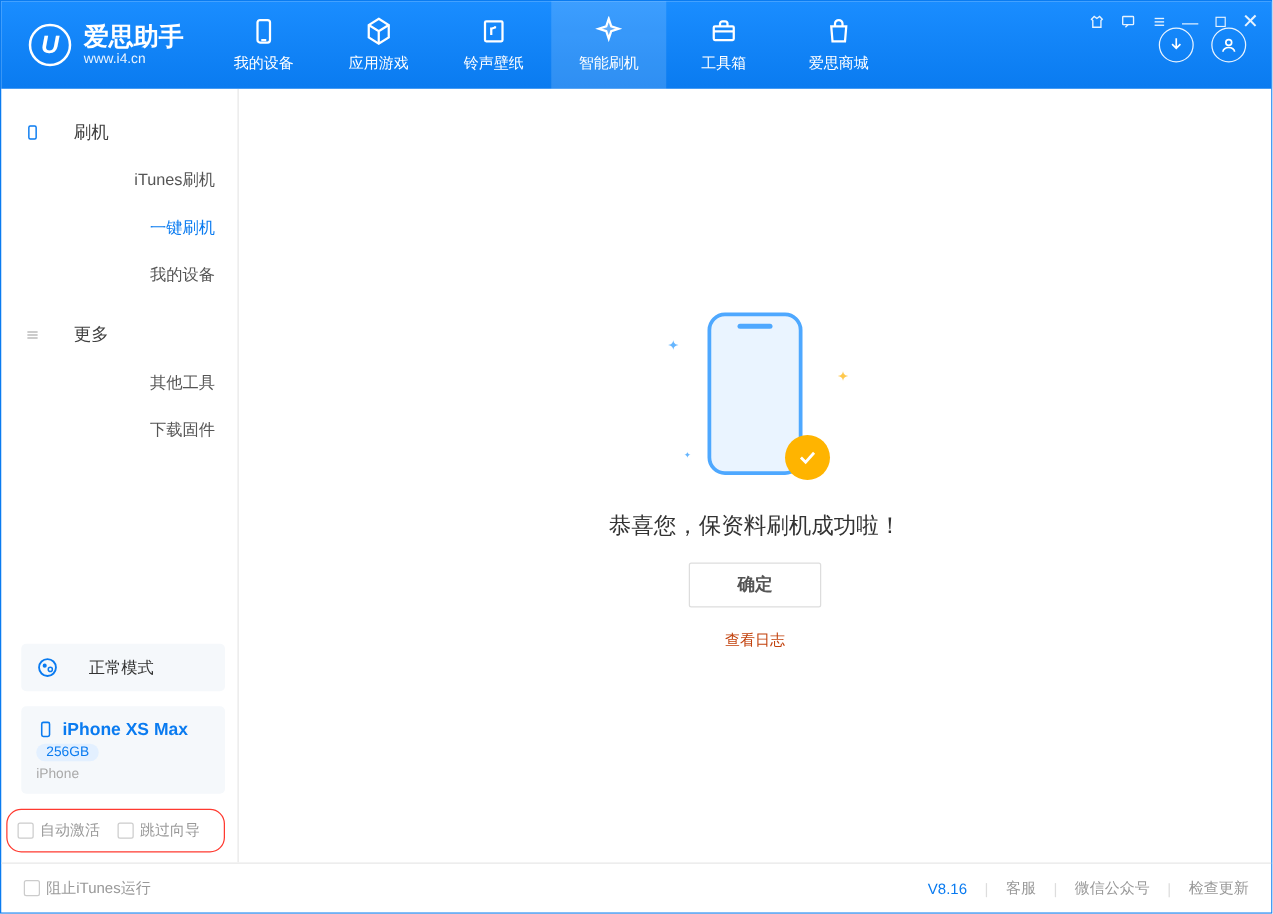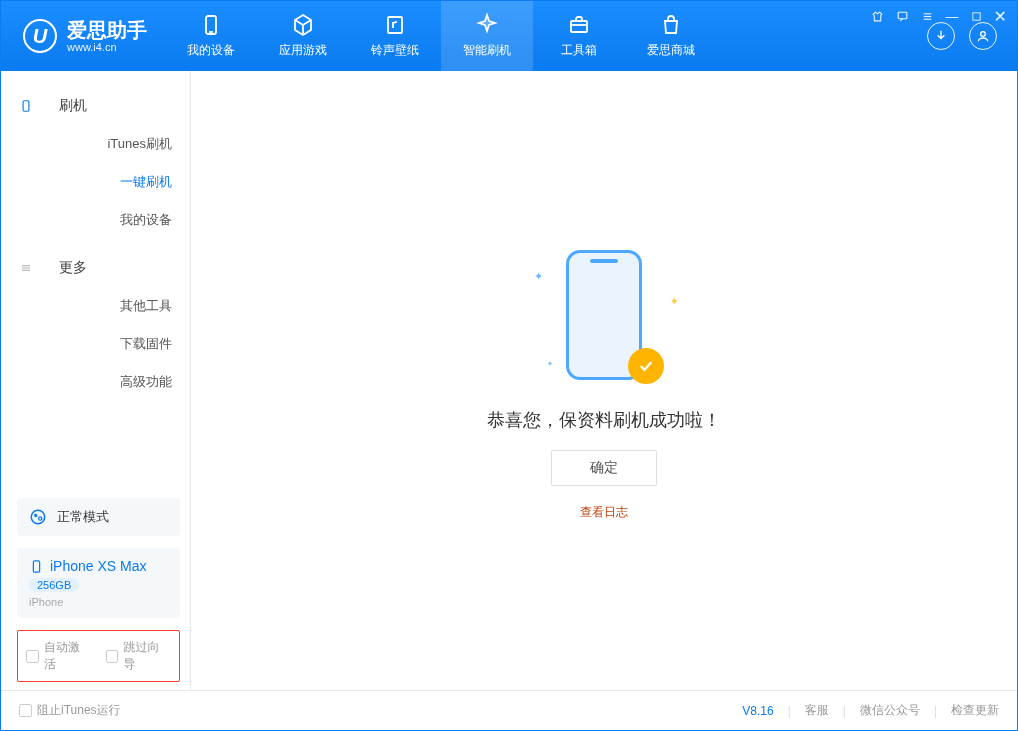--- a/index.html
+++ b/index.html
@@ -19,36 +19,36 @@
 .win-controls span, .win-controls svg { cursor: pointer; opacity: 0.9; }
 .header-icons-right { margin-left: auto; display: flex; gap: 14px; padding-right: 20px; }
 .header-icons-right .circ { width: 28px; height: 28px; border: 1.5px solid rgba(255,255,255,0.9); border-radius: 50%; display: flex; align-items: center; justify-content: center; cursor: pointer; }
 .body-area { flex: 1; display: flex; overflow: hidden; }
 .sidebar { width: 190px; border-right: 1px solid #e8e8e8; display: flex; flex-direction: column; padding-top: 16px; }
 .side-section-header { display: flex; align-items: center; gap: 26px; padding: 10px 18px; font-size: 14px; color: #404040; font-weight: 500; }
 .side-section-header svg { width: 14px; height: 14px; }
 .side-item { padding: 10px 18px 10px 48px; font-size: 13px; color: #555; cursor: pointer; text-align: right; }
 .side-item.active { color: #0a7bf0; }
 .side-spacer { flex: 1; }
-.mode-panel, .device-panel { margin: 6px 10px 6px 16px; padding: 10px 12px; background: #f5f8fb; border-radius: 4px; display: flex; align-items: flex-start; gap: 10px; font-size: 13px; color: #333; }
+.mode-panel, .device-panel { margin: 6px 10px 6px 16px; padding: 10px 12px; background: #f5f8fb; border-radius: 4px; display: flex; align-items: flex-start; gap: 24px; font-size: 13px; color: #333; }
 .device-panel { flex-direction: column; align-items: flex-start; gap: 4px; }
-.device-name { color: #0a7bf0; font-weight: 400; font-size: 14px; display: flex; align-items: center; gap: 6px; }
+.device-name { color: #0a7bf0; font-weight: 700; font-size: 14px; display: flex; align-items: center; gap: 6px; }
 .badge { background: #e3f0ff; color: #0a7bf0; border-radius: 10px; padding: 1px 8px; font-size: 11px; text-align: center; }
 .device-sub { color: #aaa; font-size: 11px; }
-.options-row { margin: 6px 10px 8px 16px; padding: 8px; border: 1.5px solid #ff3a30; border-radius: 2px; display: flex; gap: 14px; font-size: 12px; color: #999; }
+.options-row { margin: 6px 10px 8px 4px; padding: 8px; border: 1.5px solid #ff3a30; border-radius: 12px; display: flex; gap: 14px; font-size: 12px; color: #999; }
 .chk { display: flex; align-items: center; gap: 5px; }
 .chk-box { width: 13px; height: 13px; border: 1px solid #ccc; border-radius: 2px; }
 .main-content { flex: 1; display: flex; flex-direction: column; align-items: center; justify-content: center; gap: 18px; position: relative; }
 .illus { position: relative; width: 150px; height: 150px; display: flex; align-items: center; justify-content: center; }
 .phone-shape { width: 76px; height: 130px; border: 3px solid #4ea8ff; border-radius: 14px; background: #eaf4ff; position: relative; }
 .phone-shape::before { content:""; position:absolute; top:6px; left:50%; transform:translateX(-50%); width:28px; height:4px; background:#4ea8ff; border-radius:2px; }
 .check-circle { position: absolute; bottom: 6px; right: 15px; width: 36px; height: 36px; background: #ffb400; border-radius: 50%; display: flex; align-items: center; justify-content: center; }
 .sparkle { position: absolute; font-size: 11px; color: #66b6ff; }
 .msg { font-size: 18px; color: #333; font-weight: 400; }
-.ok-btn { border: 1px solid #ddd; padding: 8px 38px; font-size: 14px; color: #555; background: #fff; cursor: pointer; border-radius: 2px; }
+.ok-btn { border: 1px solid #ddd; padding: 8px 38px; font-size: 14px; color: #555; background: #fff; cursor: pointer; border-radius: 2px; font-weight: bold; }
 .log-link { font-size: 12px; color: #c2410c; cursor: pointer; }
 .statusbar { height: 40px; border-top: 1px solid #e8e8e8; display: flex; align-items: center; padding: 0 18px; font-size: 12px; color: #999; gap: 14px; }
 .statusbar .right { margin-left: auto; display: flex; gap: 14px; align-items: center; }
 .status-link { color: #999; cursor: pointer; }
 .divider { color: #ddd; }
 </style>
 </head>
 <body>
 
 <div class="window">
@@ -153,21 +153,20 @@
       <div class="side-section-header" style="margin-top:10px">
         <svg viewBox="0 0 24 24" fill="none" stroke="#bbb" stroke-width="2">
             <line x1="5" y1="8" x2="19" y2="8"></line>
             <line x1="5" y1="12" x2="19" y2="12"></line>
             <line x1="5" y1="16" x2="19" y2="16"></line>
           </svg>
         <span>更多</span>
       </div>
       <div class="side-item">其他工具</div>
       <div class="side-item">下载固件</div>
-      <div class="side-item">高级功能</div>
 
       <div class="side-spacer"></div>
 
       <div class="mode-panel">
         <svg width="18" height="18" viewBox="0 0 24 24">
             <circle cx="12" cy="12" r="9" fill="none" stroke="#0a7bf0" stroke-width="2"></circle>
             <circle cx="9" cy="10" r="2.2" fill="#0a7bf0"></circle>
             <circle cx="15" cy="14" r="2.2" fill="none" stroke="#0a7bf0" stroke-width="1.6"></circle>
           </svg>
         <span>正常模式</span>

